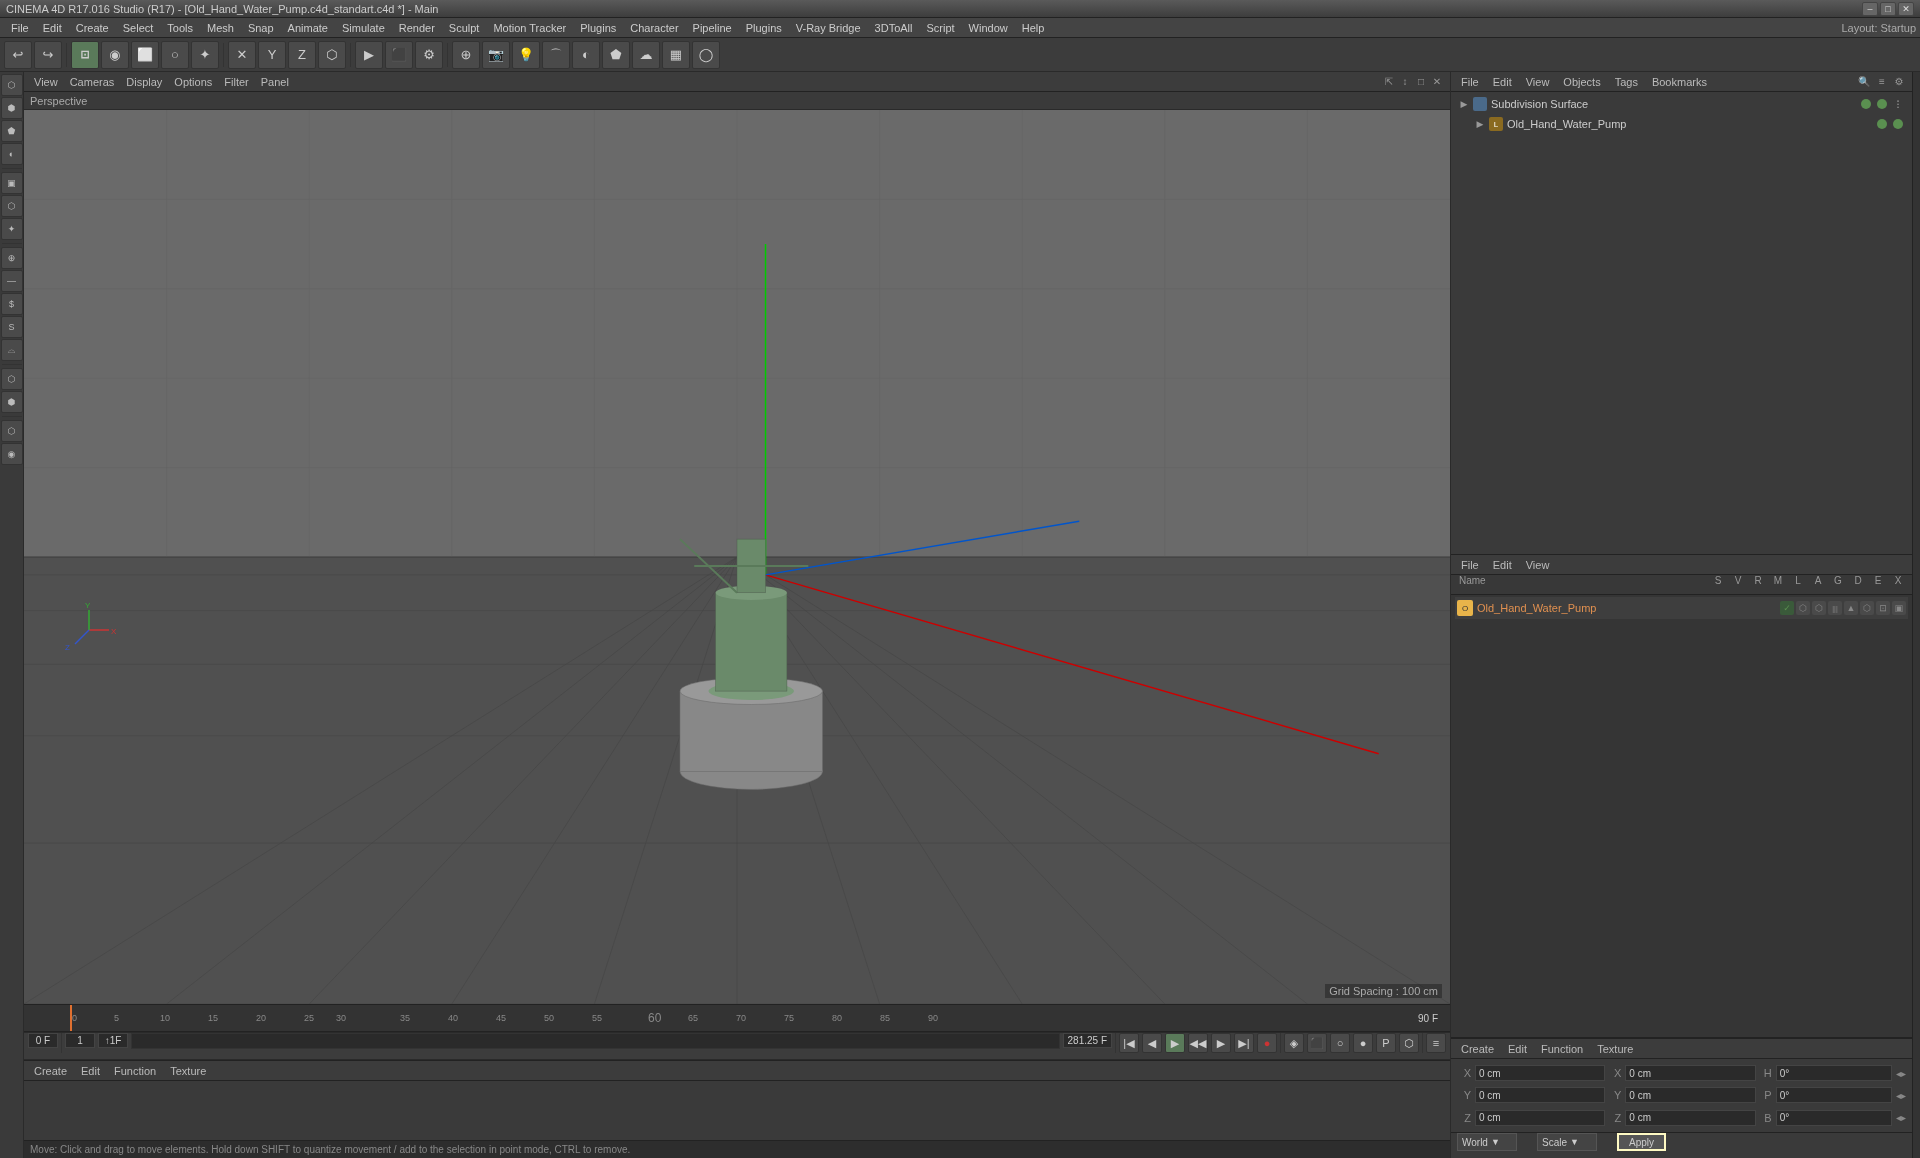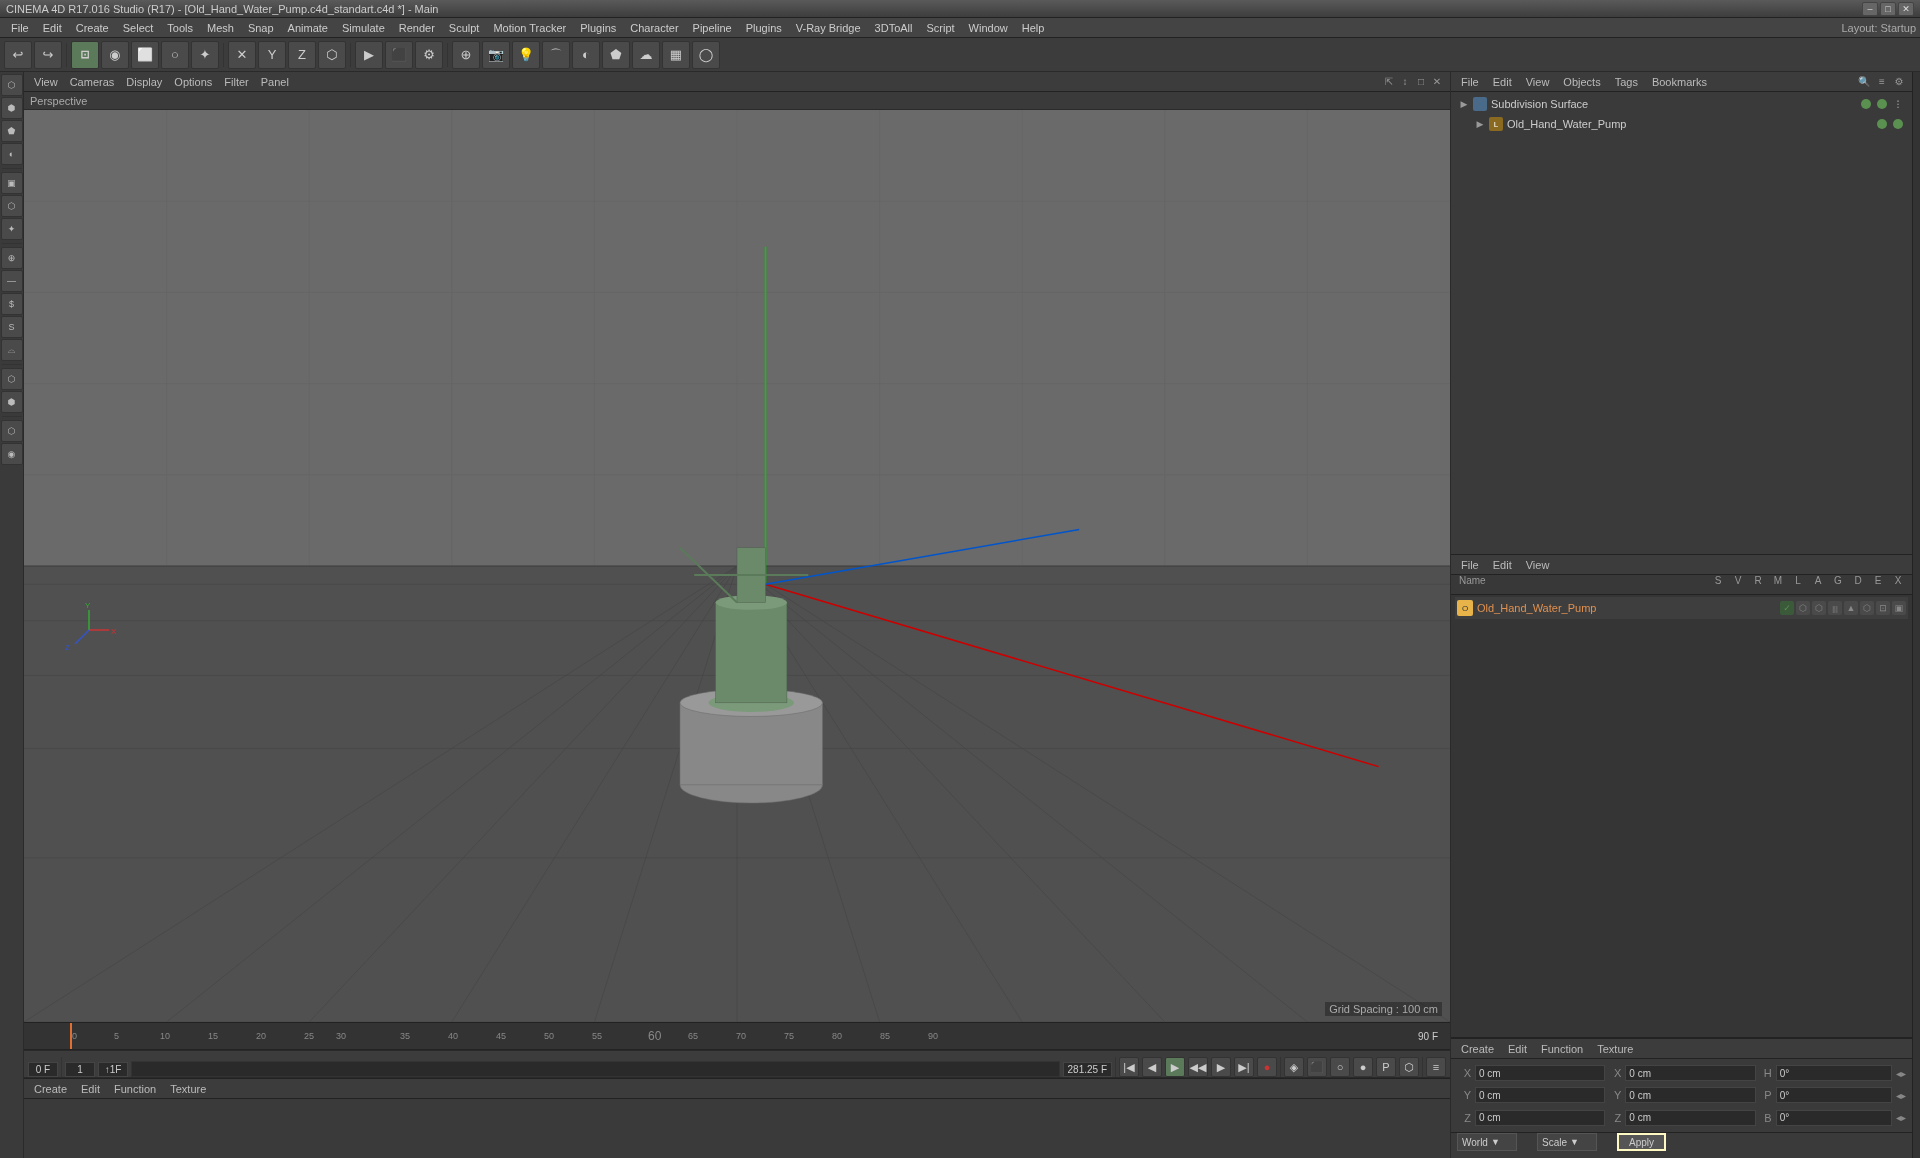--- a/index.html
+++ b/index.html
@@ -829,21 +829,21 @@
       <span style="position:absolute; left:664px; font-size:9px; color:#888;">65</span>
       <span style="position:absolute; left:712px; font-size:9px; color:#888;">70</span>
       <span style="position:absolute; left:760px; font-size:9px; color:#888;">75</span>
       <span style="position:absolute; left:808px; font-size:9px; color:#888;">80</span>
       <span style="position:absolute; left:856px; font-size:9px; color:#888;">85</span>
       <span style="position:absolute; left:904px; font-size:9px; color:#888;">90</span>
 
       <span style="position:absolute; right:12px; font-size:10px; color:#ccc;">90 F</span>
     </div>
 
-    <div id="timeline-controls" style="height:28px; background:#3c3c3c; display:flex; align-items:flex-end; padding:0 4px; gap:3px; border-bottom:1px solid #2a2a2a;">
+    <div id="timeline-controls" style="height:28px; background:#3c3c3c; display:flex; align-items:flex-start; padding:0 4px; gap:3px; border-bottom:1px solid #2a2a2a;">
       <div class="frame-display">0 F</div>
       <div style="width:1px; height:20px; background:#333;"></div>
       <div class="frame-display" style="width:24px;">1</div>
       <div class="frame-display" style="width:30px;">↑1F</div>
       <div style="flex:1; height:16px; background:#2a2a2a; border:1px solid #333;"></div>
       <div class="frame-display">281.25 F</div>
       <div style="width:1px; height:20px; background:#333;"></div>
 
       <div class="anim-btn">|◀</div>
       <div class="anim-btn">◀</div>
@@ -866,20 +866,23 @@
 
     <div id="material-area" style="height:80px; background:#3a3a3a; border-top:1px solid #222; display:flex; flex-direction:column;">
       <div id="mat-header">
         <span class="mat-header-item">Create</span>
         <span class="mat-header-item">Edit</span>
         <span class="mat-header-item">Function</span>
         <span class="mat-header-item">Texture</span>
       </div>
     </div>
 
+    <div id="status-bar">
+      <span>Move: Click and drag to move elements. Hold down SHIFT to quantize movement / add to the selection in point mode, CTRL to remove.</span>
+    </div>
   </div>
 
   <div id="right-panel">
 
     <div id="obj-manager-top" style="flex:1; border-bottom:1px solid #222; display:flex; flex-direction:column;">
       <div id="obj-header">
         <span class="obj-header-item">File</span>
         <span class="obj-header-item">Edit</span>
         <span class="obj-header-item">View</span>
         <span class="obj-header-item">Objects</span>

